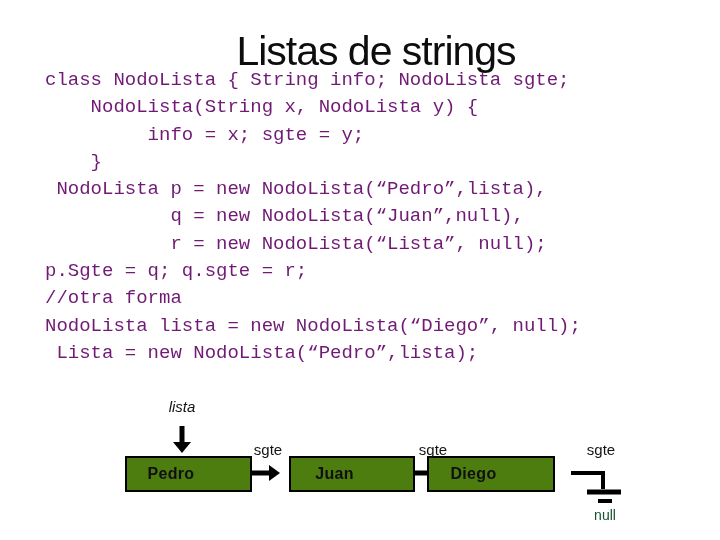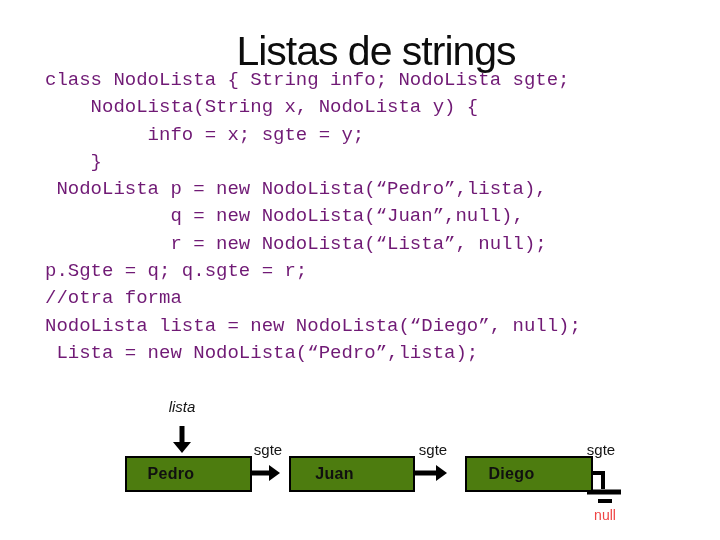--- a/index.html
+++ b/index.html
@@ -52,21 +52,21 @@
     top: 66px;
     height: 36px;
     border: 2px solid #000;
     box-sizing: border-box;
     display: flex;
     background: #4d7c0f;
     align-items: center;
   }
   .node-pedro { left: 105px; width: 127px; }
   .node-juan  { left: 269px; width: 126px; }
-  .node-diego { left: 445px; width: 128px; }
+  .node-diego { left: 407px; width: 128px; }
   .node-info {
     flex: 1;
     display: flex;
     align-items: center;
     justify-content: center;
     font-weight: bold;
     font-size: 16px;
     letter-spacing: 0.3px;
     color: #101010;
   }
@@ -82,21 +82,21 @@
   }
   .sgte-1 { left: 230px; }
   .sgte-2 { left: 395px; }
   .sgte-3 { left: 563px; }
 
   .null-label {
     position: absolute;
     left: 563px; top: 117px; width: 44px;
     text-align: center;
     font-size: 14px;
-    color: #ef4444;
+    color: #14532d;
   }
 </style>
 </head>
 <body>
 
 <div class="slide">
 
   <h1 class="title">Listas de strings</h1>
 
   <div class="code">

